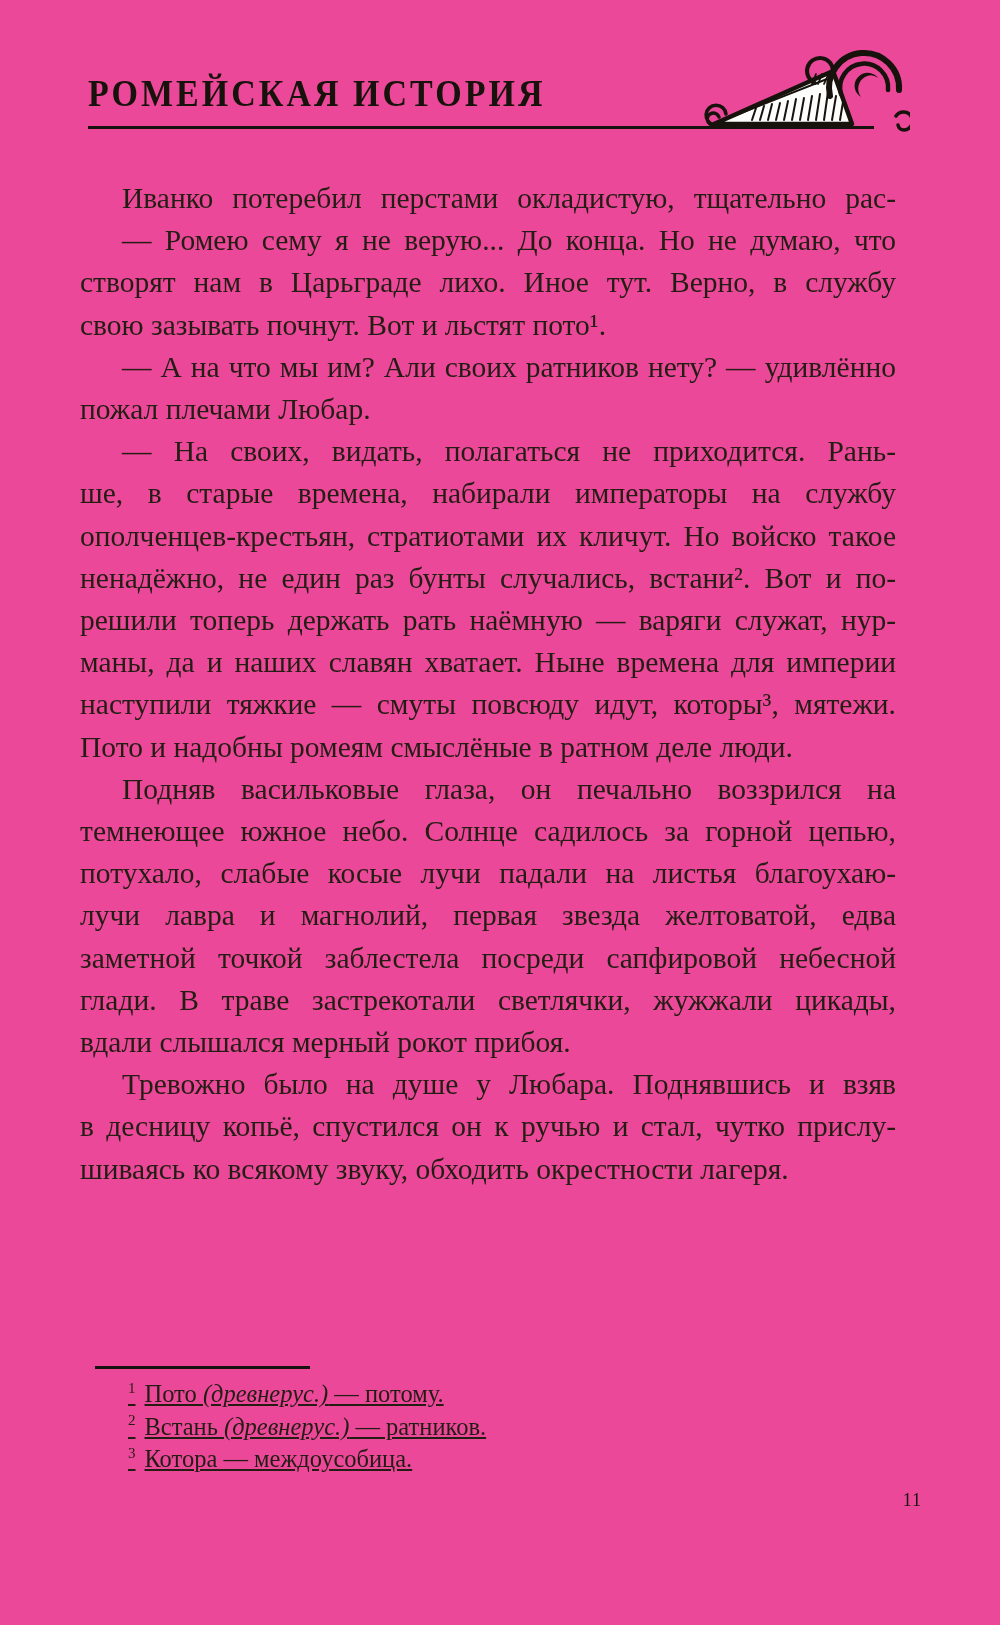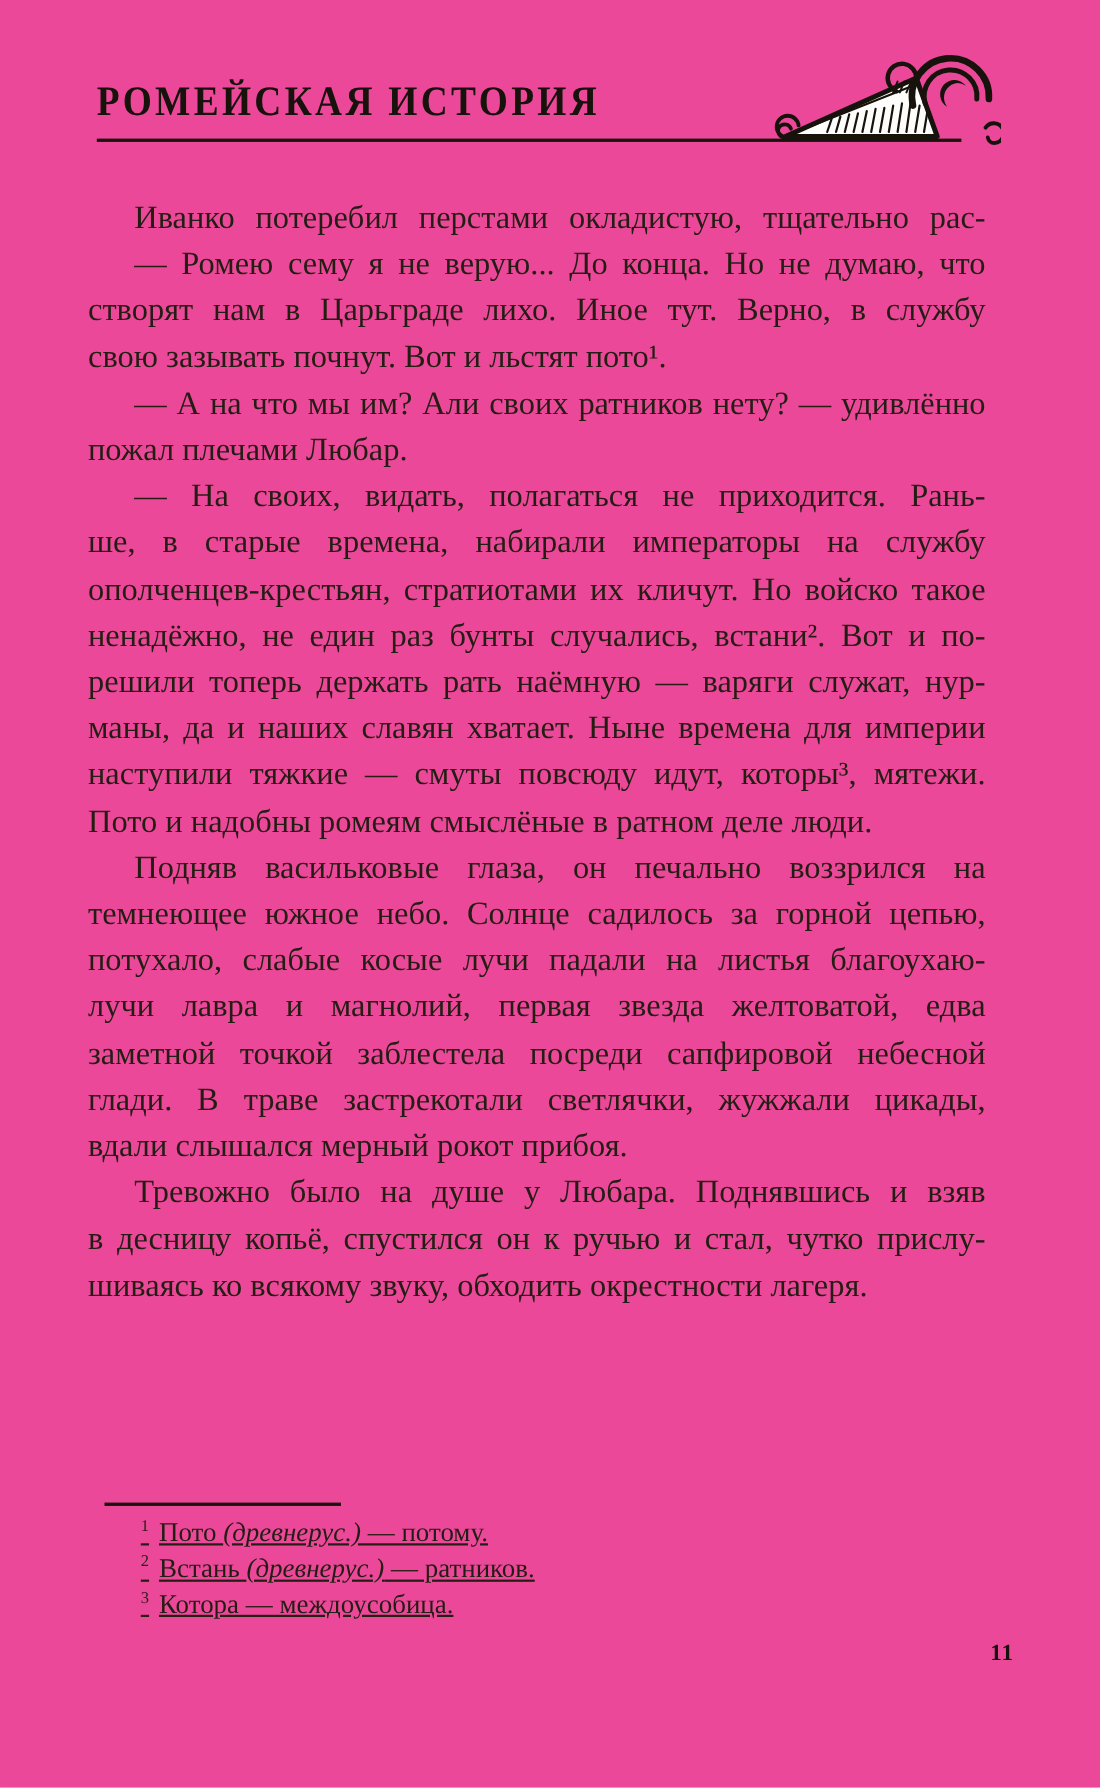--- a/index.html
+++ b/index.html
@@ -51,21 +51,21 @@
   }
   .fn { padding-left:36px;text-decoration:underline; }
   .fn .fnm {
     font-size:15px; vertical-align:super; line-height:0;
     margin-right:9px;
   }
   .fn .it { font-style:italic; }
 
   .pagenum {
     position:absolute; right:78px; top:1490px;
-    font-size:21px; font-weight:bold; color:#17120c;
+    font-size:18px; font-weight:normal; color:#17120c;
     letter-spacing:1px;
   }
   .ink { stroke:#17120c; fill:none; stroke-linecap:round; }
 </style>
 </head>
 <body>
 
 <div class="page">
 
   <div class="hdr-title">РОМЕЙСКАЯ ИСТОРИЯ</div>

